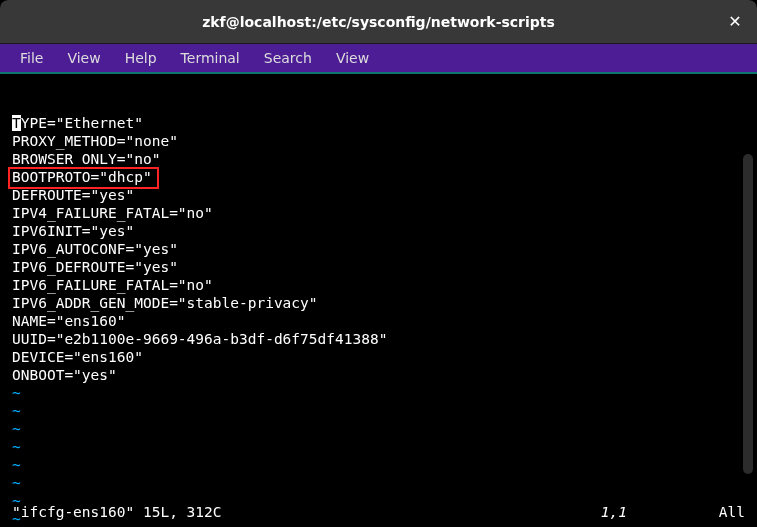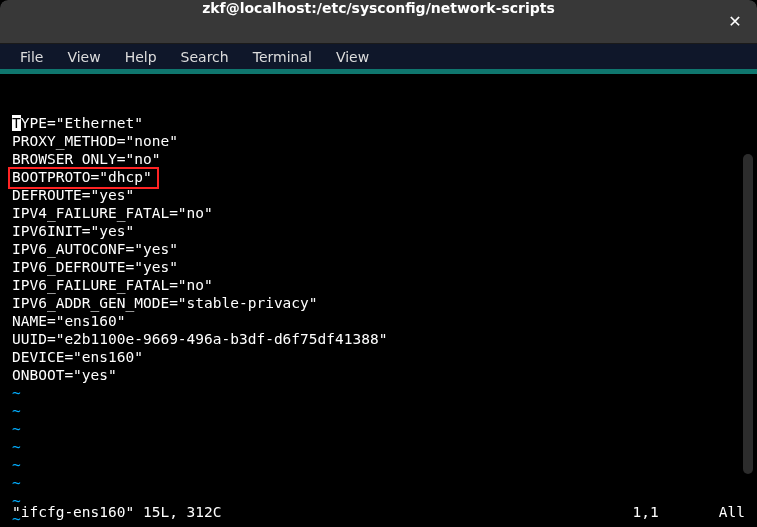--- a/index.html
+++ b/index.html
@@ -8,21 +8,21 @@
       height: 527px;
       background: #000;
       font-family: "DejaVu Sans", sans-serif;
       overflow: hidden;
       border-radius: 8px;
     }
     .titlebar {
       height: 44px;
       background: #383838;
       display: flex;
-      align-items: flex-start;
+      align-items: center;
       justify-content: center;
       position: relative;
       border-bottom: 1px solid #1a1a1a;
       border-radius: 8px 8px 0 0;
     }
     .title {
       color: #fff;
       font-size: 14px;
       font-weight: bold;
     }
@@ -35,25 +35,25 @@
       font-size: 16px;
       cursor: pointer;
       width: 20px;
       height: 20px;
       display: flex;
       align-items: center;
       justify-content: center;
     }
     .menubar {
       height: 30px;
-      background: #0f172a;
+      background: #4c1d95;
       display: flex;
       align-items: center;
       padding: 0 8px;
-      border-bottom: 5px solid #0f766e;
+      border-bottom: 2px solid #0f766e;
     }
     .menu-item {
       color: #ddd;
       font-size: 14px;
       padding: 4px 12px;
       cursor: pointer;
     }
     .terminal-area {
       position: relative;
       background: #000;
@@ -89,21 +89,21 @@
       left: 12px;
       right: 12px;
       height: 18px;
       display: flex;
       color: #fff;
       font-family: "DejaVu Sans Mono", "Courier New", monospace;
       font-size: 14.5px;
     }
     .status-left { flex: 0 0 auto; }
     .status-mid { flex: 1 1 auto; }
-    .status-pos { flex: 0 0 auto; min-width: 90px; text-align: right; }
+    .status-pos { flex: 0 0 auto; min-width: 90px; text-align: center; font-style: italic; }
     .status-gap { flex: 0 0 60px; }
     .status-right { flex: 0 0 auto; }
     .scrollbar {
       position: absolute;
       right: 4px;
       top: 80px;
       width: 10px;
       height: 320px;
       background: #2c2c2c;
       border-radius: 5px;
@@ -114,22 +114,22 @@
 
 <div class="titlebar">
   <span class="title">zkf@localhost:/etc/sysconfig/network-scripts</span>
   <span class="close-btn">✕</span>
 </div>
 
 <div class="menubar">
   <span class="menu-item">File</span>
   <span class="menu-item">View</span>
   <span class="menu-item">Help</span>
+  <span class="menu-item">Terminal</span>
   <span class="menu-item">Search</span>
-  <span class="menu-item">Terminal</span>
   <span class="menu-item">View</span>
 </div>
 
 <div class="terminal-area">
   <div class="terminal-content" id="term-content"><div class="line"><span class="cursor-cell">T</span>YPE="Ethernet"</div><div class="line">PROXY_METHOD="none"</div><div class="line">BROWSER_ONLY="no"</div><div class="line">BOOTPROTO="dhcp"</div><div class="line">DEFROUTE="yes"</div><div class="line">IPV4_FAILURE_FATAL="no"</div><div class="line">IPV6INIT="yes"</div><div class="line">IPV6_AUTOCONF="yes"</div><div class="line">IPV6_DEFROUTE="yes"</div><div class="line">IPV6_FAILURE_FATAL="no"</div><div class="line">IPV6_ADDR_GEN_MODE="stable-privacy"</div><div class="line">NAME="ens160"</div><div class="line">UUID="e2b1100e-9669-496a-b3df-d6f75df41388"</div><div class="line">DEVICE="ens160"</div><div class="line">ONBOOT="yes"</div><div class="line tilde">~</div><div class="line tilde">~</div><div class="line tilde">~</div><div class="line tilde">~</div><div class="line tilde">~</div><div class="line tilde">~</div><div class="line tilde">~</div><div class="line tilde">~</div></div>
   <div class="highlight-box"></div>
   <div class="scrollbar"></div>
   <div class="status-line">
     <span class="status-left">"ifcfg-ens160" 15L, 312C</span>
     <span class="status-mid"></span>

